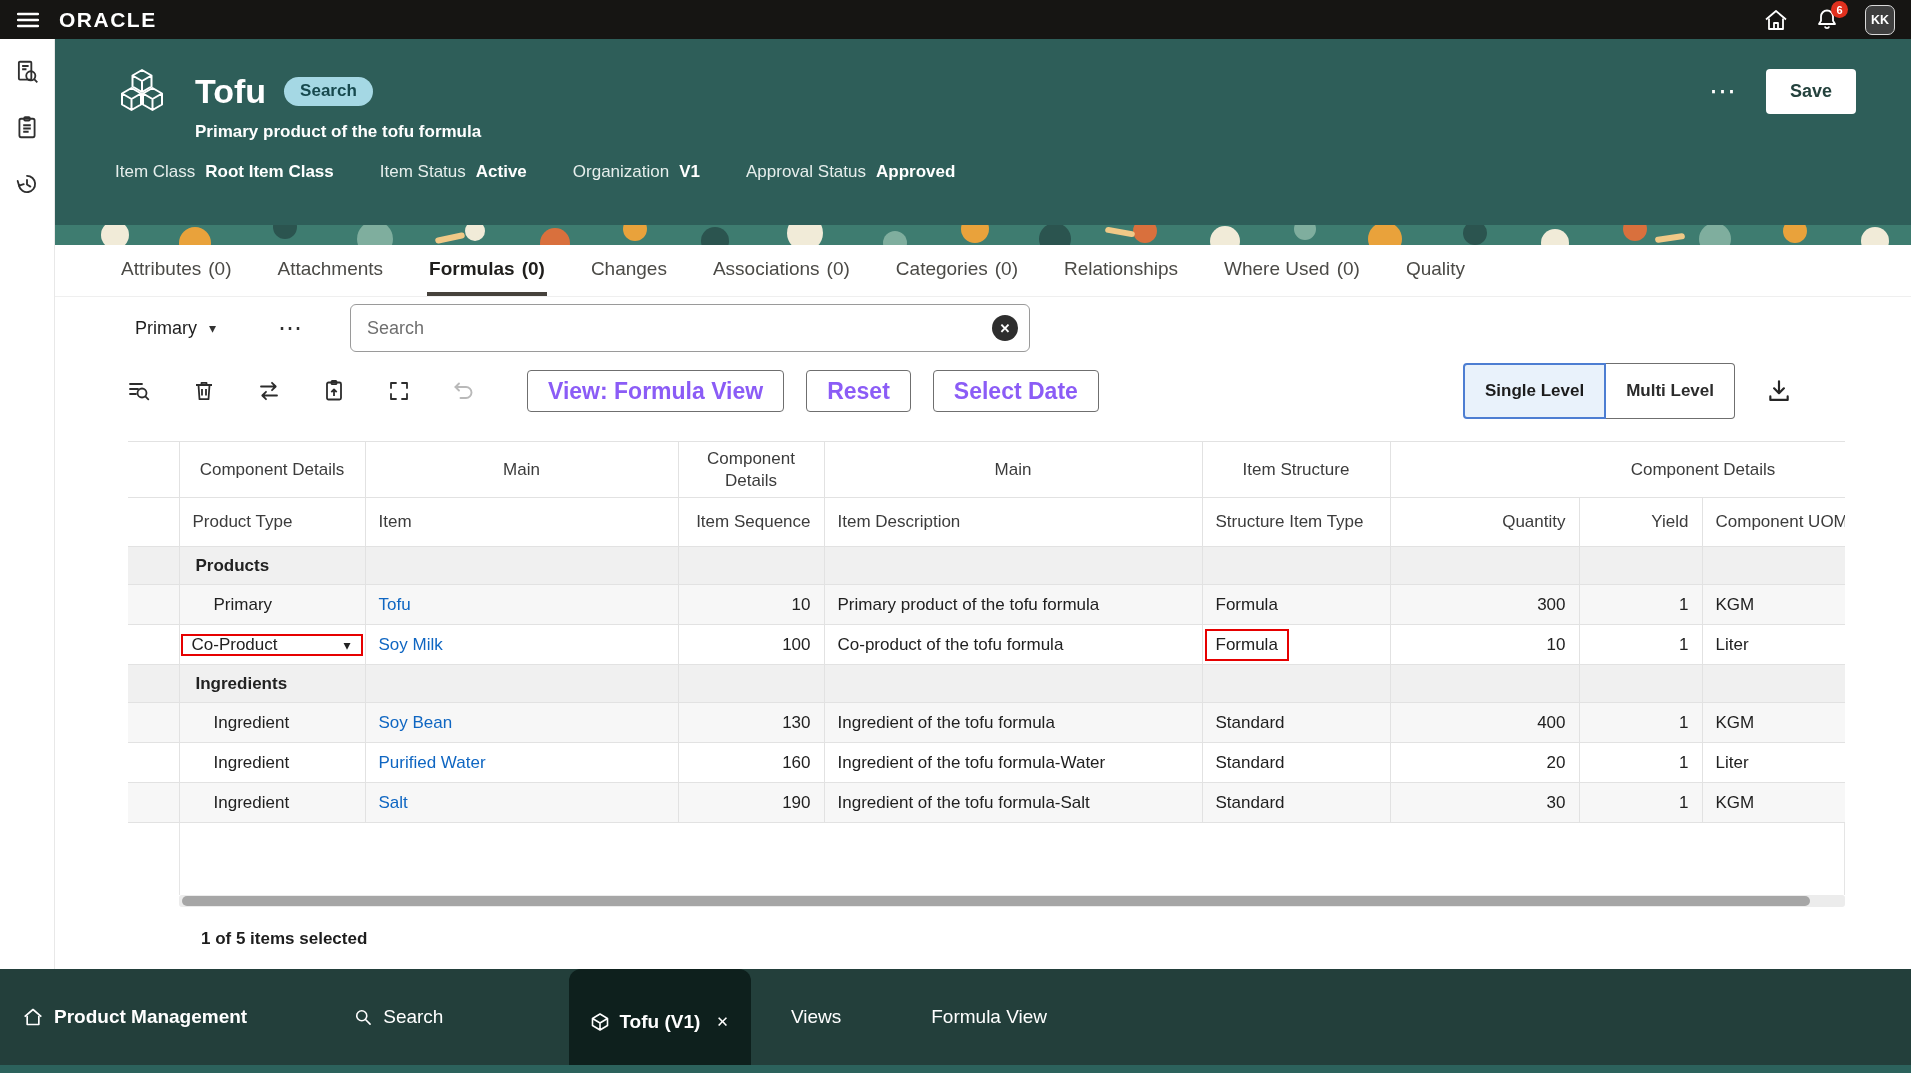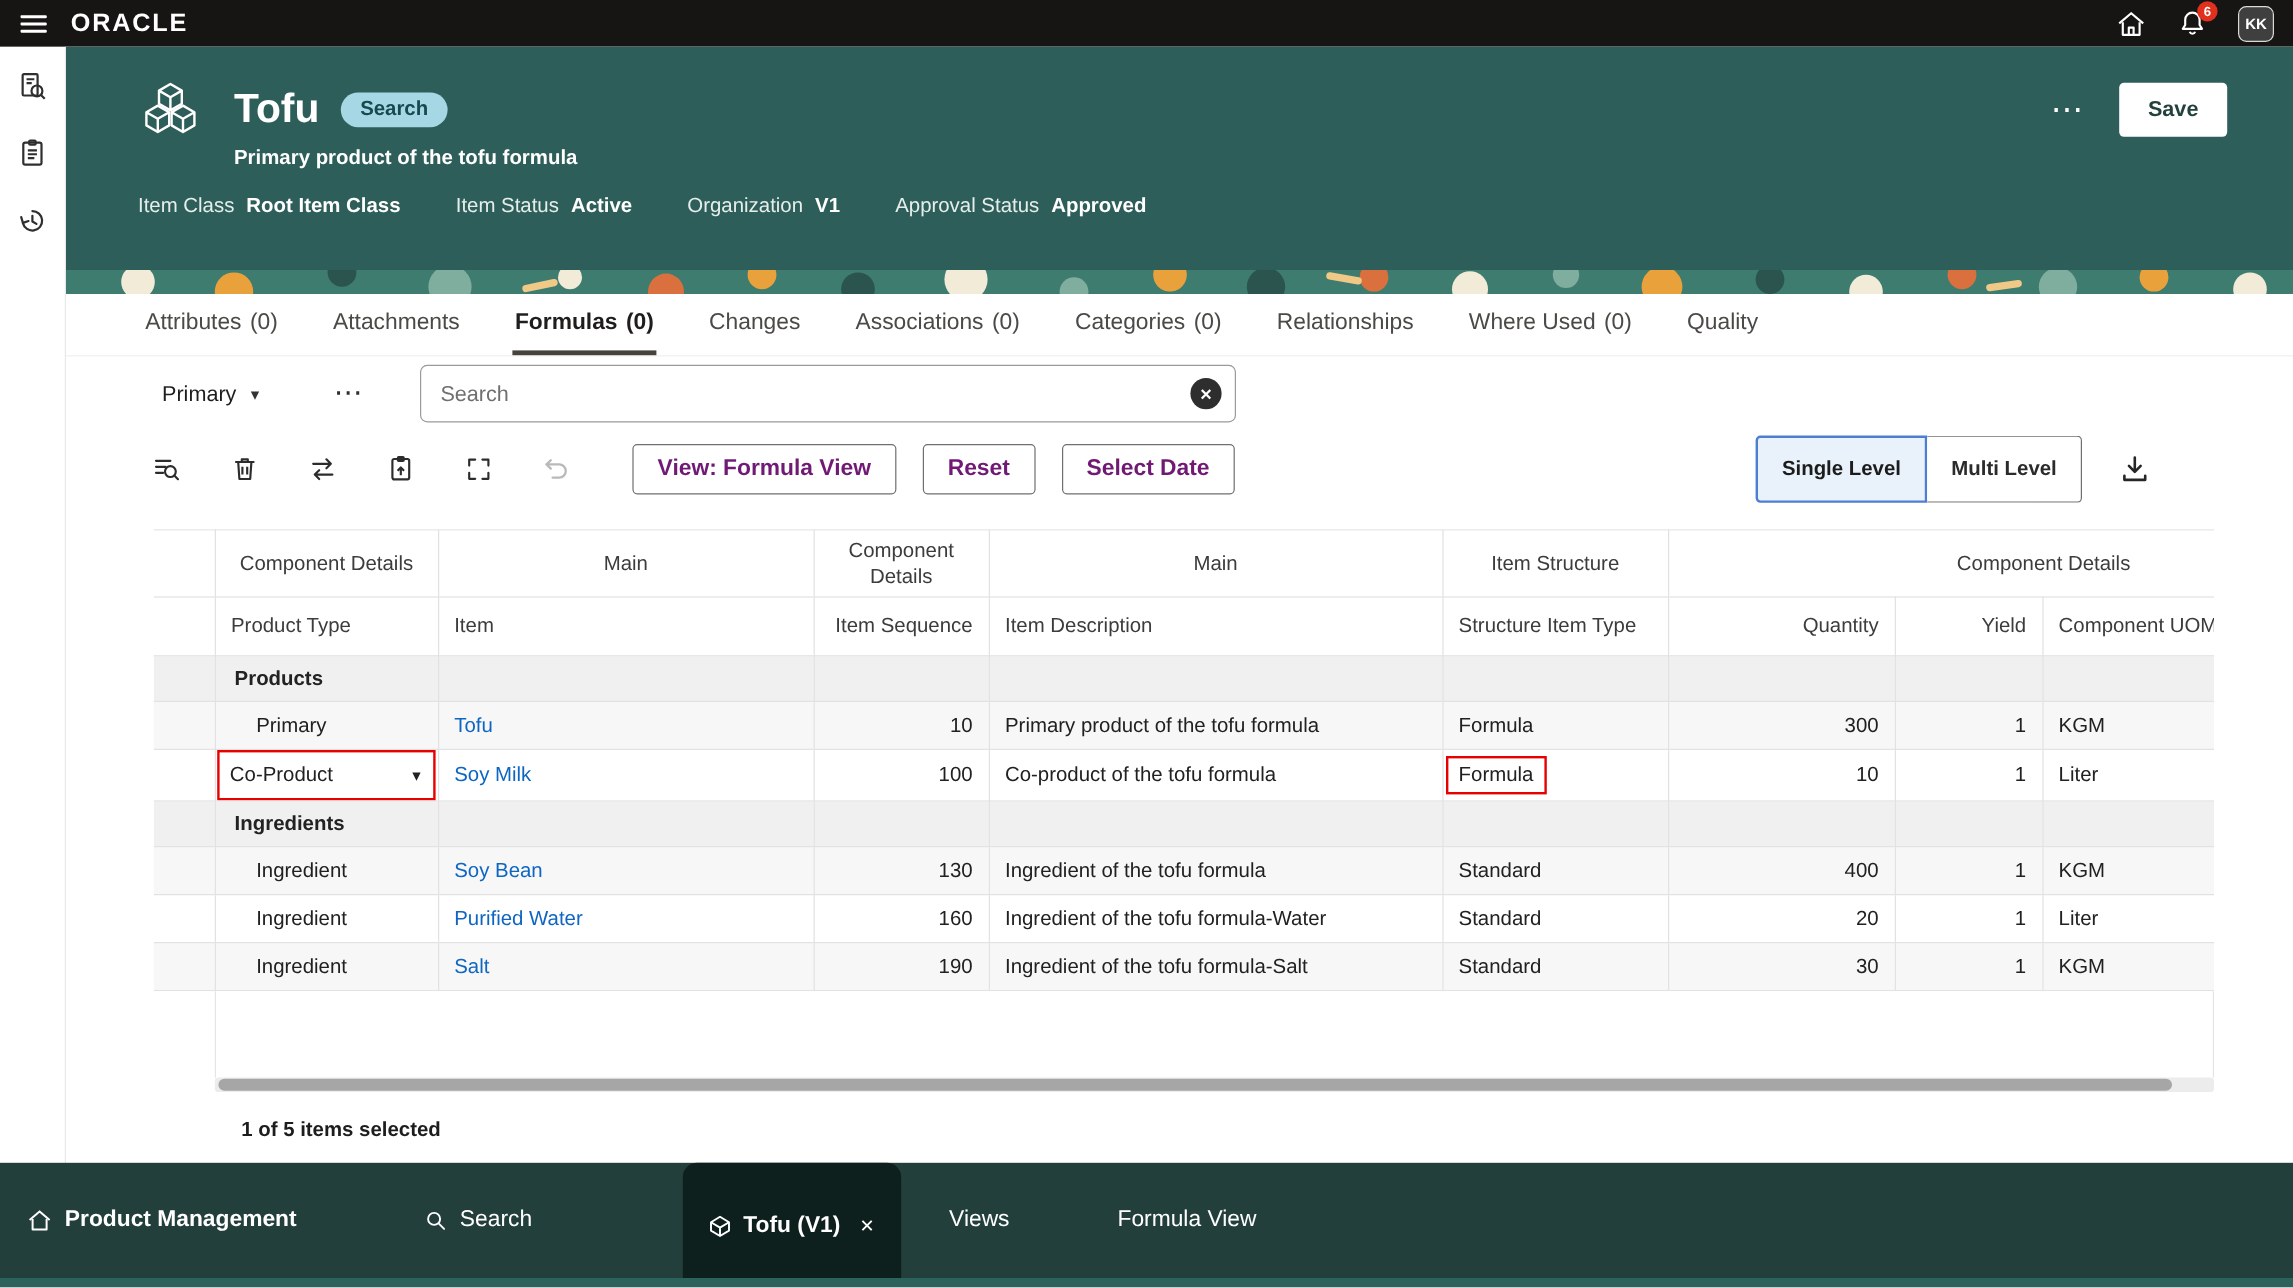--- a/index.html
+++ b/index.html
@@ -56,21 +56,21 @@
   .dots-btn { margin-left:62px; background:none; border:0; font-size:24px; letter-spacing:2px; color:#2f2f2f; line-height:1; cursor:pointer; }
   .search-wrap { margin-left:46px; position:relative; width:680px; }
   .search { width:100%; height:48px; border:1px solid #9a9a9a; border-radius:6px; font-size:18px; padding:0 52px 0 16px; color:#333; }
   .search::placeholder { color:#6f6f6f; }
   .clear-btn { position:absolute; right:12px; top:11px; width:26px; height:26px; border-radius:13px; background:#2e2e2e; color:#fff; border:0; font-size:13px; font-weight:700; display:flex; align-items:center; justify-content:center; cursor:pointer; }
 
   
   .toolbar { flex:0 0 64px; display:flex; align-items:center; padding-left:64px; }
   .tool-btn { width:40px; height:40px; margin-right:25px; background:none; border:0; color:#2c2c2c; cursor:pointer; display:flex; align-items:center; justify-content:center; }
   .tool-btn.disabled { color:#b9b9b9; cursor:default; }
-  .btn { height:42px; background:#fff; border:1px solid #6f6f6f; border-radius:4px; padding:0 20px; font-size:19px; font-weight:600; color:#701a75; cursor:pointer; }
+  .btn { height:42px; background:#fff; border:1px solid #6f6f6f; border-radius:4px; padding:0 20px; font-size:23px; font-weight:600; color:#8b5cf6; cursor:pointer; }
   .btn.view { margin-left:18px; }
   .btn.reset { margin-left:22px; }
   .btn.seldate { margin-left:22px; }
   .seg { margin-left:auto; display:flex; }
   .seg-btn { height:56px; padding:0 20px; font-size:17px; font-weight:600; cursor:pointer; }
   .seg-btn.selected { background:#e9f2fb; border:2px solid #4d7ed2; color:#1c1c1c; border-radius:4px 0 0 4px; }
   .seg-btn.unselected { background:#fff; border:1px solid #6f6f6f; border-left:none; color:#2b2b2b; border-radius:0 4px 4px 0; }
   .download-btn { margin-left:24px; margin-right:112px; width:40px; height:40px; background:none; border:0; color:#262626; cursor:pointer; display:flex; align-items:center; justify-content:center; }
 
   
@@ -84,21 +84,21 @@
   .th-group { text-align:center; }
   .th-col { text-align:left; }
   .th-col.right { text-align:right; }
   tbody td { height:40px; }
   tr.row-group td { height:38px; background:#f0f0f0; }
   td.group-label { font-weight:700; color:#222; padding-left:16px; }
   tr.row-item.shaded td { background:#f7f7f7; }
   td.num { text-align:right; }
   td.pt { padding-left:34px; }
   .link { color:#0f66c2; cursor:pointer; }
-  .dd-box { display:flex; align-items:center; justify-content:space-between; border:2px solid #e60000; background:#fff; height:42px; padding:0 10px 0 9px; margin:0 -11px 0 -12px; cursor:pointer; }
+  .dd-box { display:flex; align-items:center; justify-content:space-between; border:2px solid #e60000; background:#fff; height:22px; padding:0 10px 0 9px; margin:0 -11px 0 -12px; cursor:pointer; }
   .dd-caret { font-size:14px; color:#222; }
   .red-inline { display:inline-block; border:2px solid #e60000; padding:4px 9px; margin-left:-11px; background:#fff; }
   .table-extender { margin-left:51px; width:1666px; height:72px; border-left:1px solid #e5e5e5; border-right:1px solid #e5e5e5; }
   .hscroll { margin-left:51px; width:1666px; height:12px; background:#ececec; border-radius:3px; position:relative; cursor:pointer; }
   .hthumb { position:absolute; left:3px; top:1px; height:10px; width:1628px; background:#a6a6a6; border-radius:5px; cursor:grab; }
   .status { margin:22px 0 0 73px; font-size:17px; font-weight:700; color:#1d1d1d; }
 
   
   .taskbar { flex:0 0 72px; background:#233f3b; display:flex; align-items:center; color:#fff; padding-left:22px; }
   .tb-item { display:flex; align-items:center; gap:10px; cursor:pointer; font-size:19px; }

